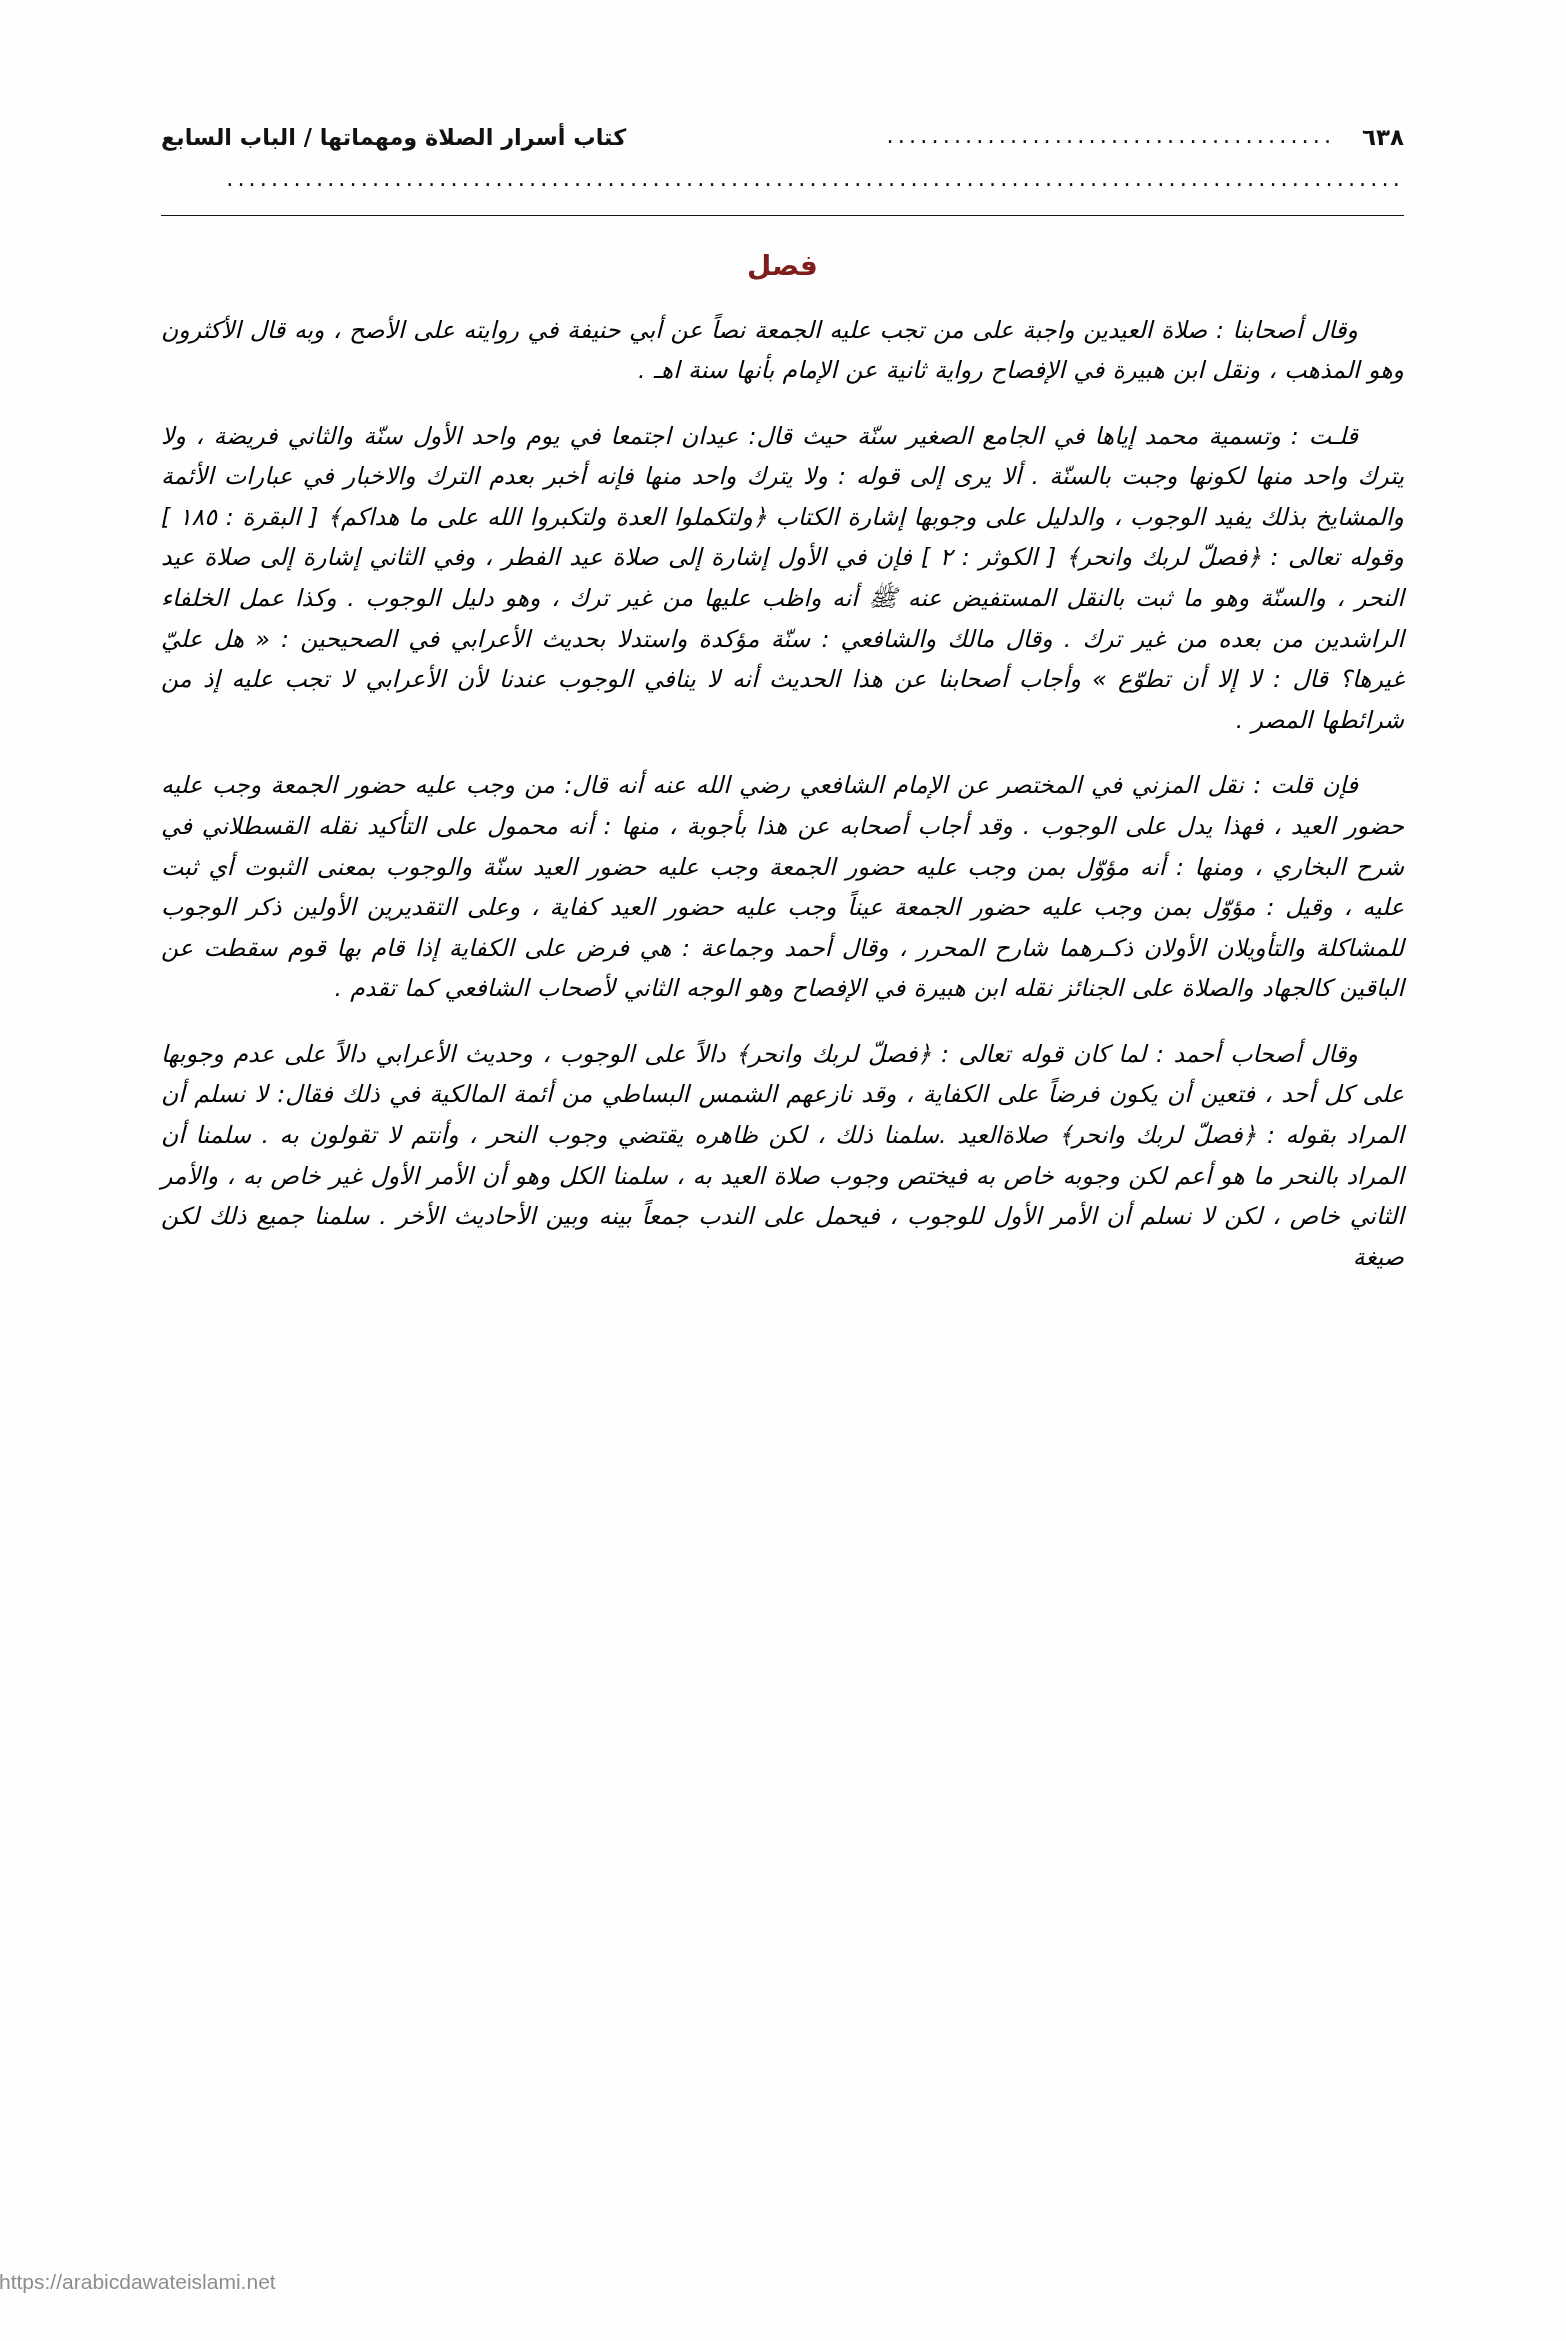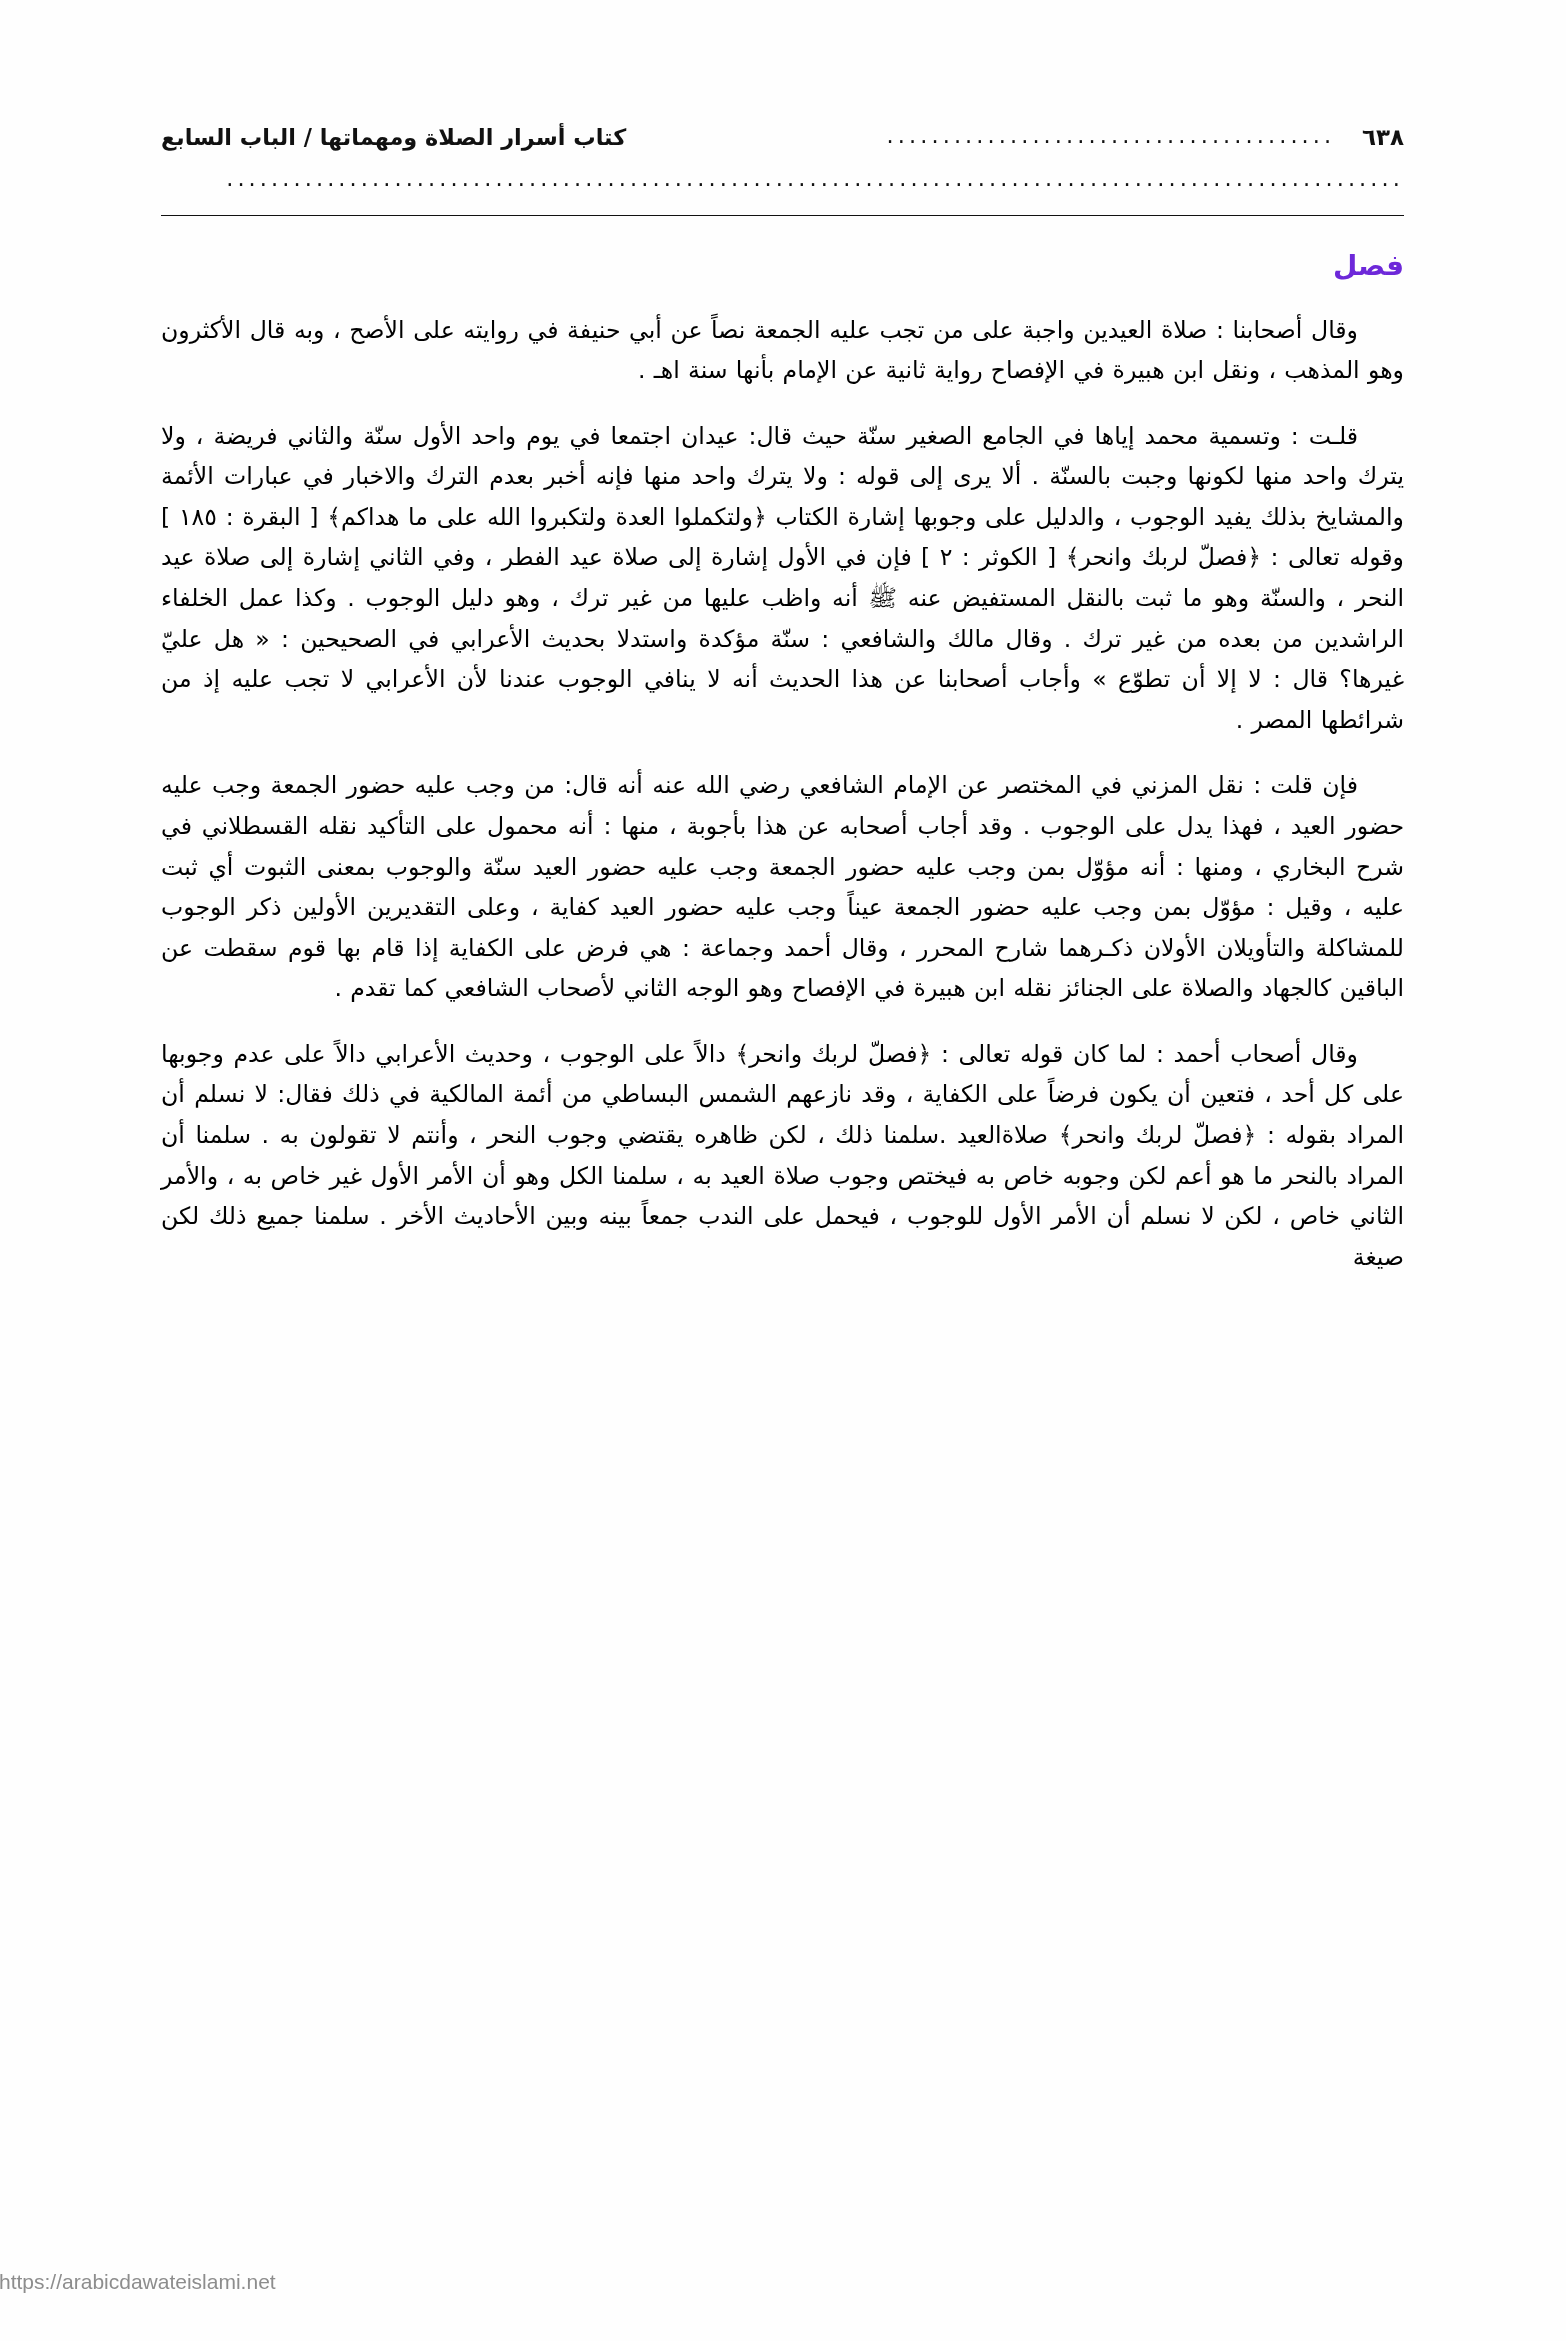--- a/index.html
+++ b/index.html
@@ -67,38 +67,39 @@
     direction: rtl;
   }
   .rule {
     border: none;
     border-top: 1.7px solid #111;
     margin: 21.6px 0 0 0;
     height: 0;
   }
   
   .section-title {
-    text-align: right;
+    text-align: center;
     font-size: 28px;
     font-weight: 700;
     margin: 33px 0 28px 0;
-    color: #6d28d9;
+    color: #7f1d1d;
   }
   p.para {
     font-size: 23.6px;
     line-height: 1.72;
     text-align: justify;
     text-align-last: right;
     margin: 0 0 25px 0;
     color: #000;
     text-justify: inter-word;
     word-spacing: 0.8px;
   }
   p.para.indent {
     text-indent: 46px;
+    font-style: italic;
   }
   .footer-url {
     position: absolute;
     left: 0;
     right: 0;
     bottom: 48px;
     text-align: left;
     font-size: 21px;
     color: #8d8d8d;
     font-family: "Liberation Sans", sans-serif;

